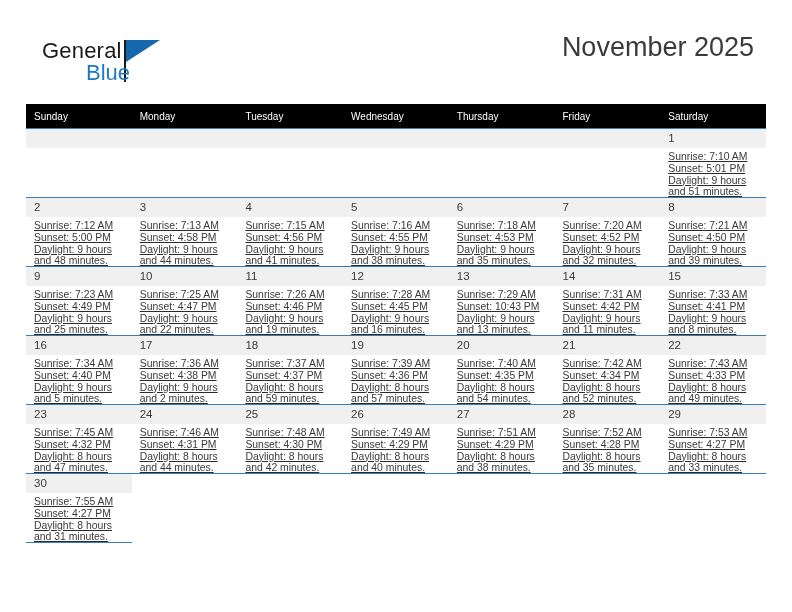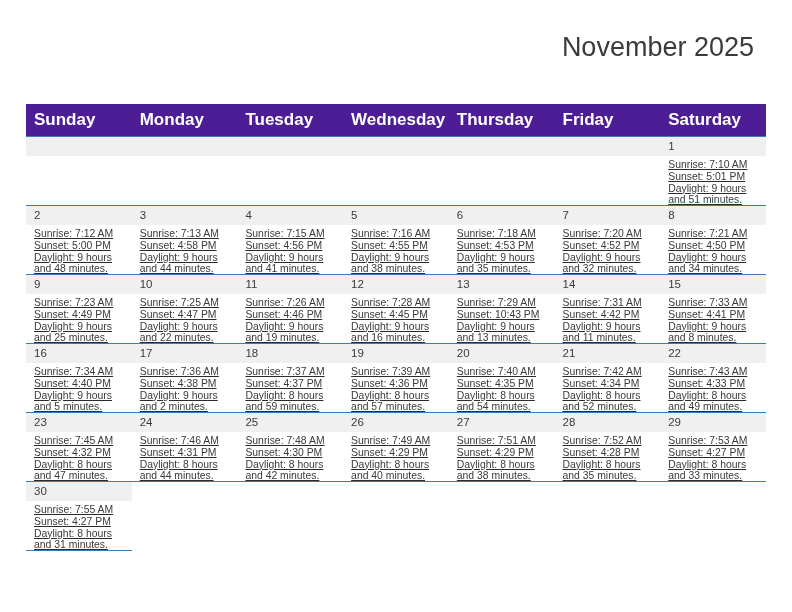--- a/index.html
+++ b/index.html
@@ -94,24 +94,24 @@
   
   .cal {
     position: absolute;
     left: 26px;
     top: 104px;
     width: 740px;
     border-collapse: collapse;
     table-layout: fixed;
   }
   .cal th {
-    background: #4c1d95;
+    background: #000000;
     color: #ffffff;
-    font-size: 17px;
-    font-weight: bold;
+    font-size: 10px;
+    font-weight: normal;
     text-align: left;
     padding: 6px 0 6px 8px;
     height: 12px;
     border: none;
   }
   .cal td {
     vertical-align: top;
     border-top: 1px solid #3b7cb8;
     border-bottom: 1px solid #3b7cb8;
     padding: 0;
@@ -151,20 +151,26 @@
     border-bottom: none;
   }
 </style>
 </head>
 <body>
 
 <div class="page">
 
   <div class="header">
 
+    <div class="brand">
+      <span class="brand-general">General</span>
+      <span class="brand-bar"></span>
+      <span class="brand-triangle"></span>
+      <span class="brand-blue">Blue</span>
+    </div>
 
     <div class="title-block">
       <div class="cal-title">November 2025</div>
     </div>
 
   </div>
 
   <table class="cal">
     <thead>
       <tr>
@@ -288,21 +294,21 @@
               </div>
             </div>
           </td>
           <td>
             <div class="cell-inner">
               <span class="daynum">8</span>
               <div class="lines">
                 <div class="line">Sunrise: 7:21 AM</div>
                 <div class="line">Sunset: 4:50 PM</div>
                 <div class="line">Daylight: 9 hours</div>
-                <div class="line">and 34 minutes.</div>
+                <div class="line">and 39 minutes.</div>
               </div>
             </div>
           </td>
         </tr>
         <tr>
           <td>
             <div class="cell-inner">
               <span class="daynum">9</span>
               <div class="lines">
                 <div class="line">Sunrise: 7:23 AM</div>

